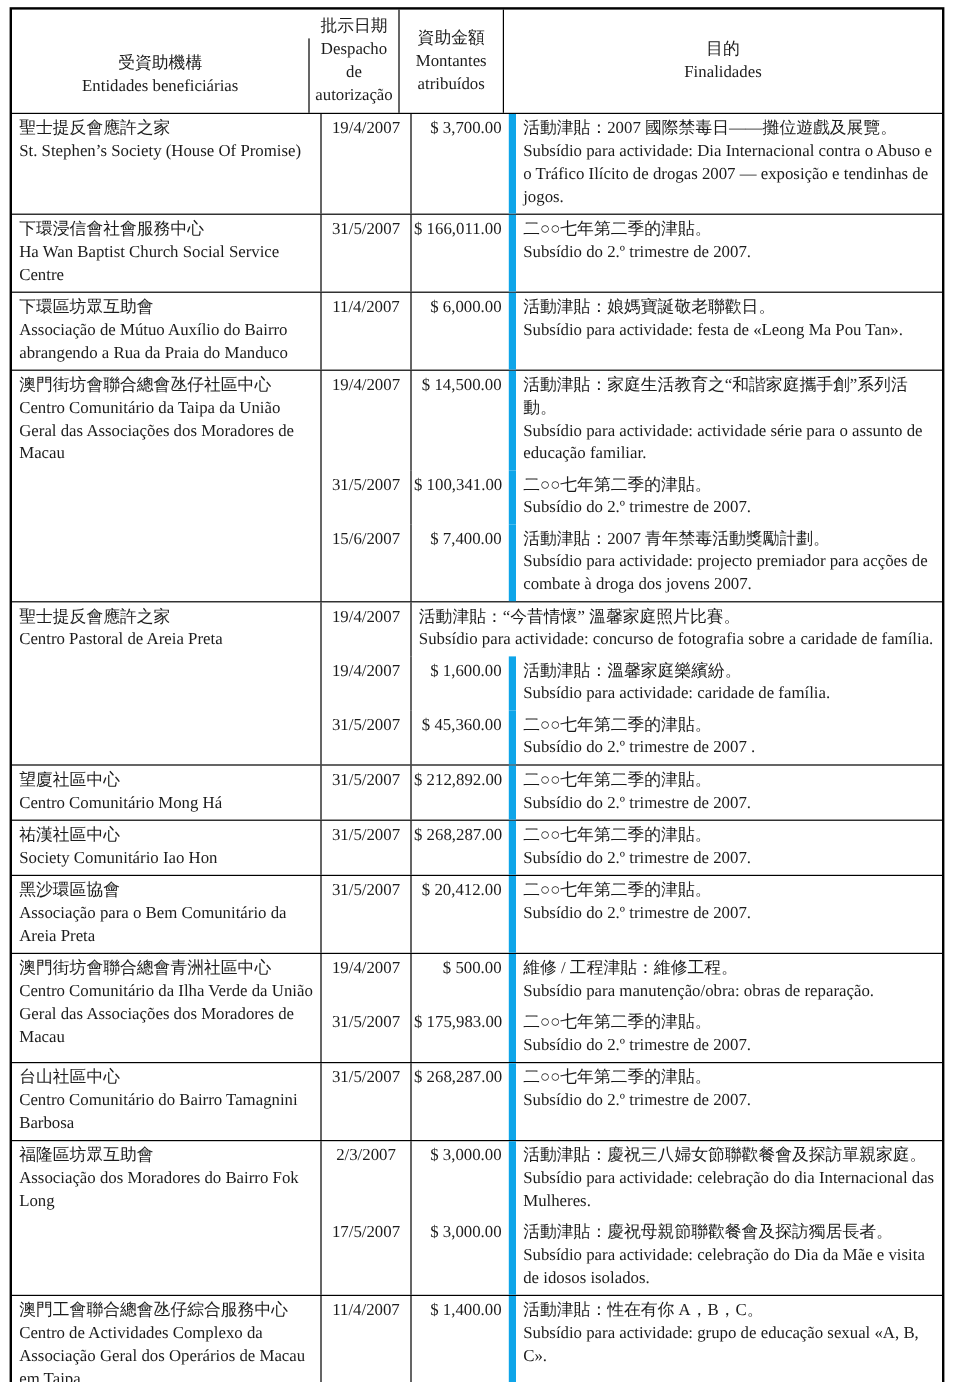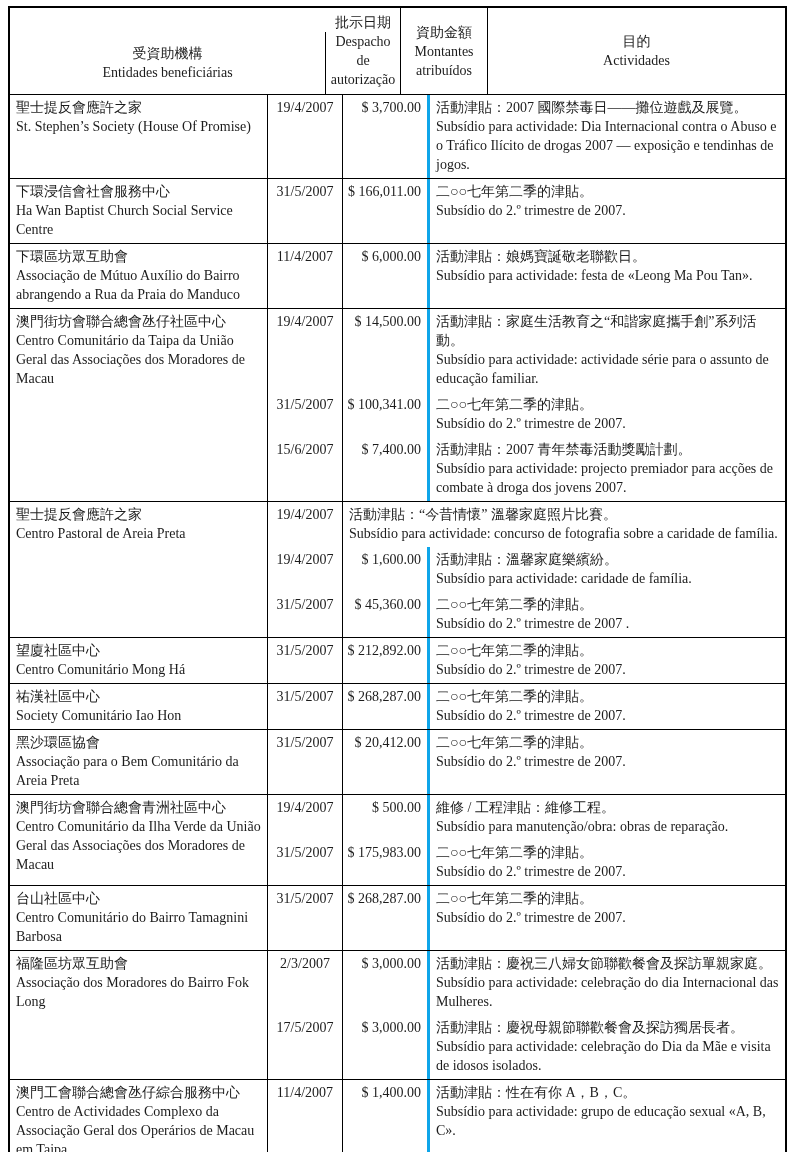--- a/index.html
+++ b/index.html
@@ -28,21 +28,21 @@
     text-align: center;
   }
   .hcell {
     padding: 5px 3px;
     display: flex;
     flex-direction: column;
     justify-content: center;
     min-height: 62px;
   }
   .hcell:not(:last-child) { border-right: 1px solid #000; }
-  .col-entity  { width: 316px; margin-top: 24px; }
+  .col-entity  { width: 248px; margin-top: 24px; }
   .col-date    { width: 75px; }
   .col-amount  { width: 87px; }
   .col-purpose { flex: 1; text-align: center; }
   
   .row { display: flex; }
   .row + .row { border-top: 1px solid #000; }
   .cell-entity {
     width: 258px;
     border-right: 1px solid #000;
     padding: 3px 6px 4px 6px;
@@ -55,21 +55,21 @@
   .subrow { display: flex; }
   .subrow:last-child { flex: 1; }
   .cell-date {
     width: 75px;
     border-right: 1px solid #000;
     text-align: center;
     padding: 3px 2px;
   }
   .cell-amount {
     width: 87px;
-    border-right: 3px solid #0ea5e9;
+    border-right: 6px solid #0ea5e9;
     text-align: right;
     padding: 3px 6px 3px 2px;
     white-space: nowrap;
   }
   .cell-purpose {
     flex: 1;
     padding: 3px 6px 4px 6px;
   }
   .zh { }
   .pt { }
@@ -88,21 +88,21 @@
       <div class="hcell col-date">
         <div>批示日期</div>
         <div>Despacho de autorização</div>
       </div>
       <div class="hcell col-amount">
         <div>資助金額</div>
         <div>Montantes atribuídos</div>
       </div>
       <div class="hcell col-purpose">
         <div>目的</div>
-        <div>Actividades</div>
+        <div>Finalidades</div>
       </div>
     </div>
 
     <div>
         <div class="row">
           <div class="cell-entity">
             <div class="zh">聖士提反會應許之家</div>
             <div class="pt">St. Stephen’s Society (House Of Promise)</div>
           </div>
           <div class="entries">

